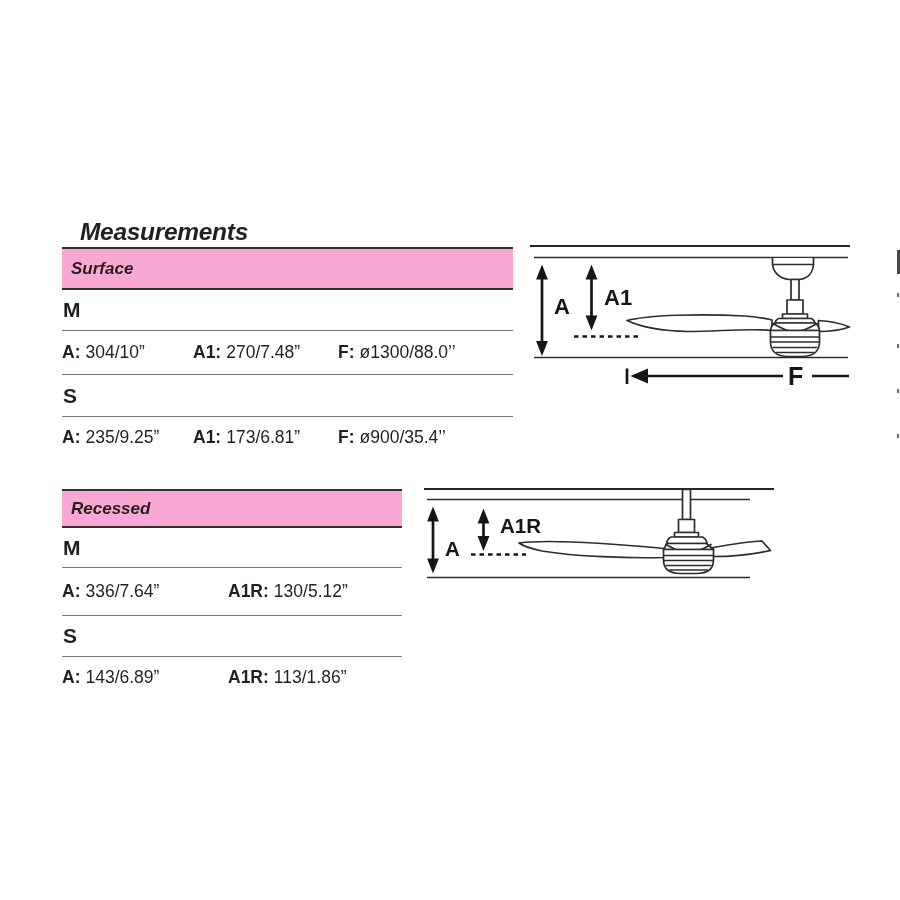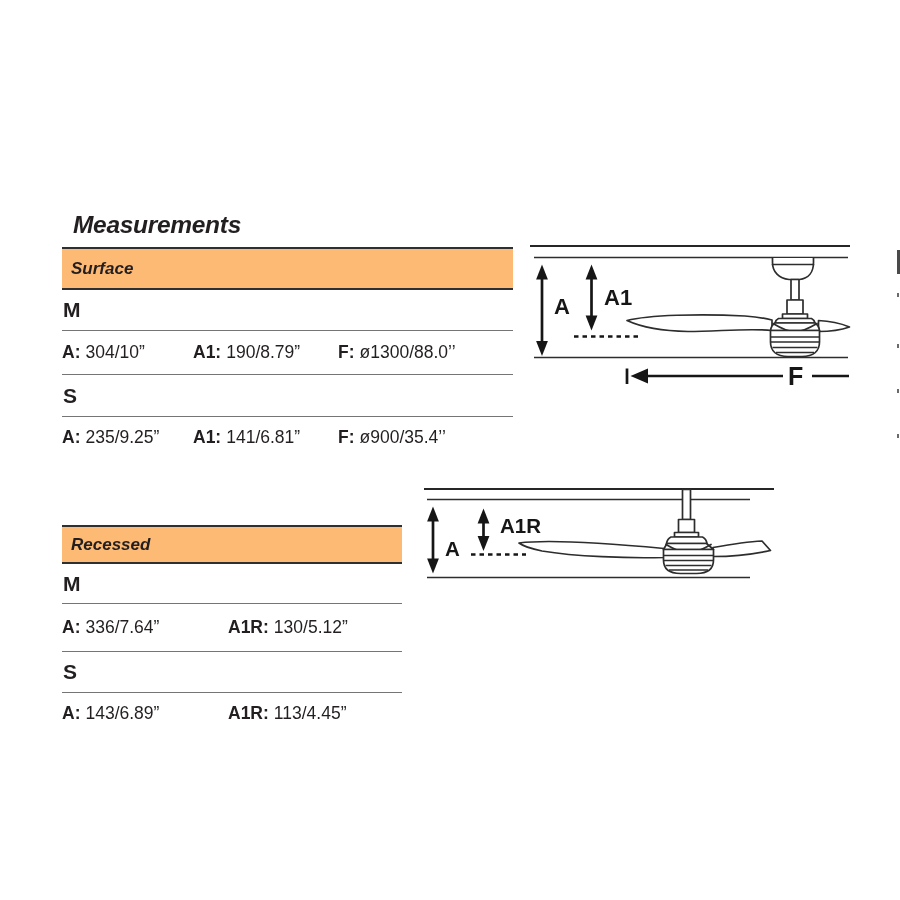--- a/index.html
+++ b/index.html
@@ -1,32 +1,32 @@
 <!DOCTYPE html>
 <html><head>
 <meta charset="utf-8">
 <style>
   html,body{margin:0;padding:0;background:#fff;}
   #canvas{position:relative;width:900px;height:900px;background:#ffffff;overflow:hidden;
           font-family:"Liberation Sans",sans-serif;color:#231f20;}
 
   
-  #page-title{position:absolute;left:69px;top:207px;margin:4px;
+  #page-title{position:absolute;left:69px;top:207px;margin:11px;
               font:italic bold 24.5px "Liberation Sans",sans-serif;
               letter-spacing:-0.3px;color:#231f20;}
 
   
   .tbl{position:absolute;color:#231f20;}
   #surface-table{left:62px;top:247px;width:451px;}
   #recessed-table{left:62px;top:489px;width:340px;}
-  .thead{border-top:2px solid #2f2f2f;border-bottom:2px solid #2f2f2f;background:#fdba74;
+  .thead{border-top:2px solid #2f2f2f;border-bottom:2px solid #2f2f2f;background:#f9a8d4;
          display:flex;align-items:center;padding-left:9px;
          font:italic bold 17px "Liberation Sans",sans-serif;}
   #surface-table .thead{height:39px;}
-  #recessed-table .thead{height:35px;margin-top:36px;}
+  #recessed-table .thead{height:35px;}
   .size-row{display:flex;align-items:center;border-bottom:1px solid #757575;
             font-weight:bold;font-size:21px;padding-left:1px;}
   .vals-row{display:flex;align-items:center;border-bottom:1px solid #757575;font-size:17.5px;}
   .vals-row.last{border-bottom:none;}
   .cell{display:flex;align-items:baseline;white-space:nowrap;}
   .cell .lab{font-weight:bold;margin-right:5px;}
   .sc0{width:131px;}.sc1{width:145px;}.sc2{flex:1;}
   .rc0{width:166px;}.rc1{flex:1;align-items:center;}
   #surface-table .r-m{height:40px;}
   #surface-table .v-m{height:43px;}
@@ -68,38 +68,38 @@
     <div class="size-row r-m">
       <span>M</span>
     </div>
     <div class="vals-row v-m">
       <span class="cell sc0">
         <span class="lab">A:</span>
         <span class="val">304/10”</span>
       </span>
       <span class="cell sc1">
         <span class="lab">A1:</span>
-        <span class="val">190/8.79”</span>
+        <span class="val">270/7.48”</span>
       </span>
       <span class="cell sc2">
         <span class="lab">F:</span>
         <span class="val">ø1300/88.0’’</span>
       </span>
     </div>
     <div class="size-row r-s">
       <span>S</span>
     </div>
     <div class="vals-row v-s last">
       <span class="cell sc0">
         <span class="lab">A:</span>
         <span class="val">235/9.25”</span>
       </span>
       <span class="cell sc1">
         <span class="lab">A1:</span>
-        <span class="val">141/6.81”</span>
+        <span class="val">173/6.81”</span>
       </span>
       <span class="cell sc2">
         <span class="lab">F:</span>
         <span class="val">ø900/35.4’’</span>
       </span>
     </div>
   </section>
 
   <section class="tbl" id="recessed-table">
     <div class="thead">
@@ -121,21 +121,21 @@
     <div class="size-row r-s">
       <span>S</span>
     </div>
     <div class="vals-row v-s last">
       <span class="cell rc0">
         <span class="lab">A:</span>
         <span class="val">143/6.89”</span>
       </span>
       <span class="cell rc1">
         <span class="lab">A1R:</span>
-        <span class="val">113/4.45”</span>
+        <span class="val">113/1.86”</span>
       </span>
     </div>
   </section>
 
   <svg class="diag" id="surface-diagram" width="330" height="158" viewBox="528 238 330 158">
     <line class="ln2" x1="530" y1="246" x2="850" y2="246"></line>
     <line class="ln1" x1="534" y1="257.5" x2="848" y2="257.5"></line>
 
     <g>
       <path class="st" fill="#fff" d="M 772.5 258 L 772.5 262.5 C 772.5 272 779 278.5 789 279.5 L 799.5 279.5 C 808.5 278.5 813.5 272 813.5 262.5 L 813.5 258"></path>

